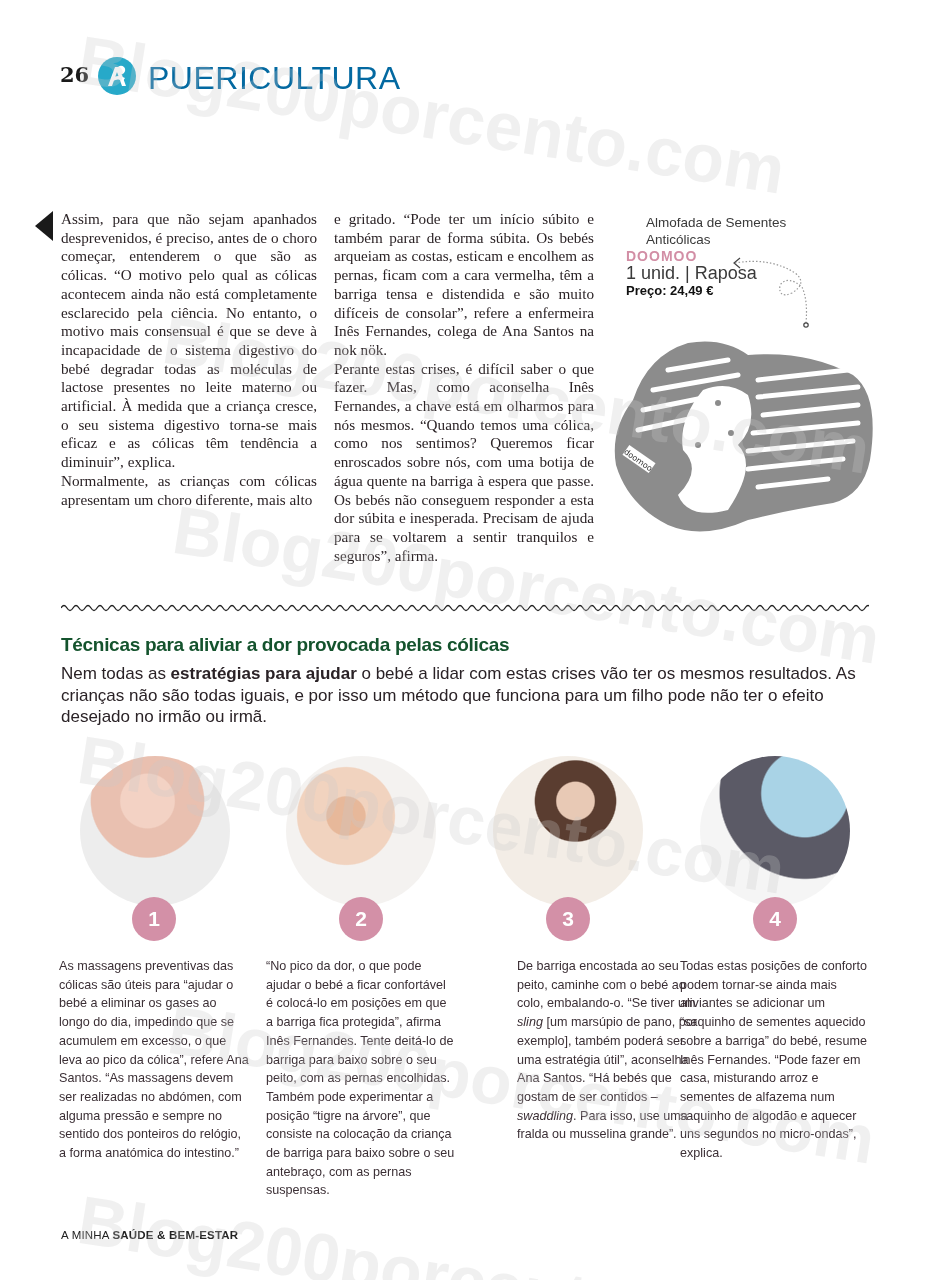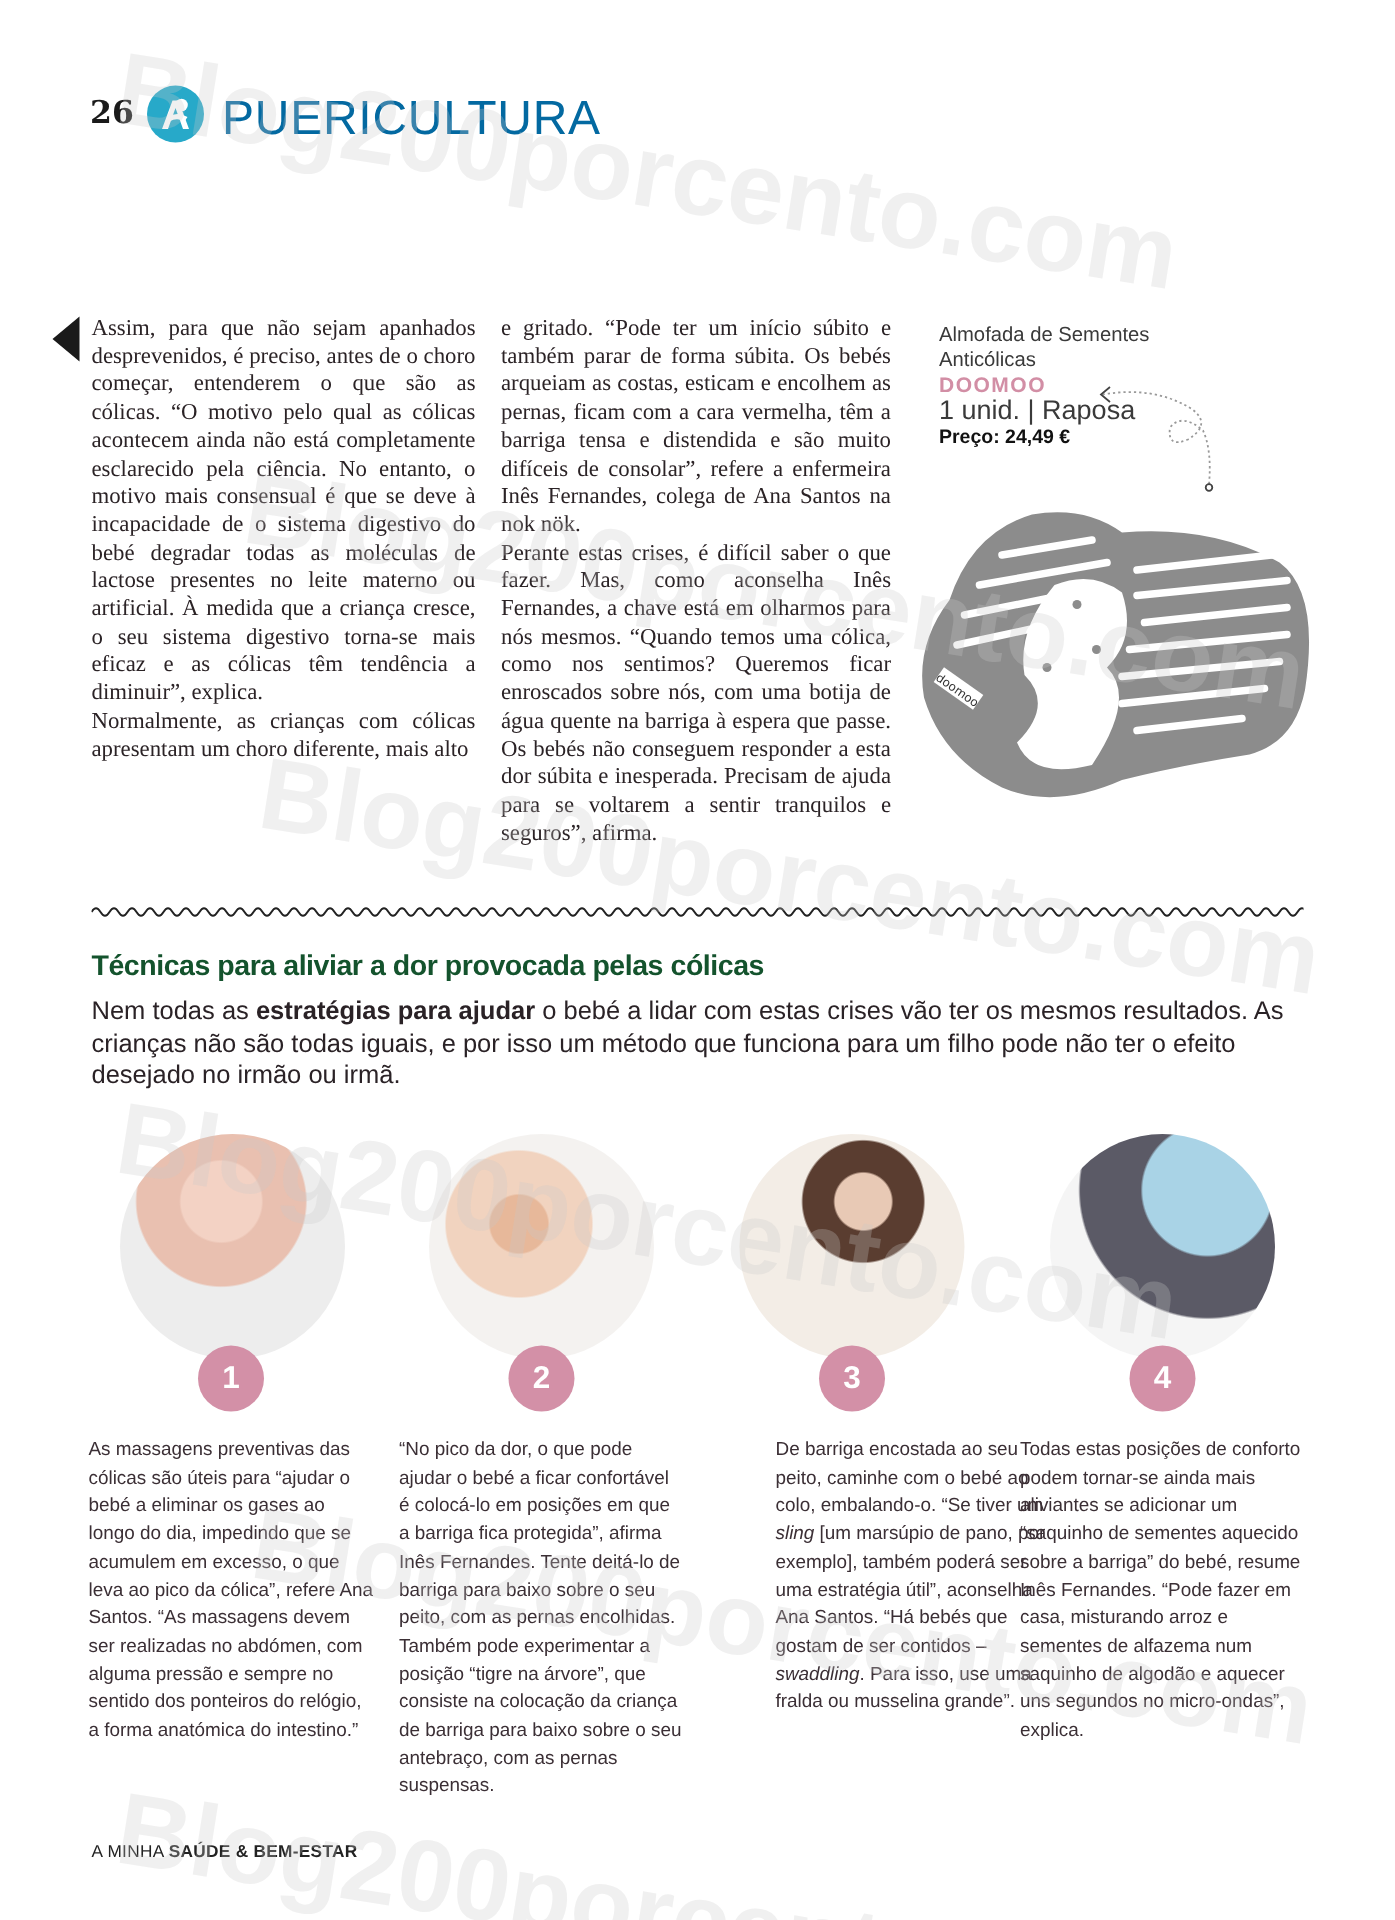--- a/index.html
+++ b/index.html
@@ -21,21 +21,21 @@
     font-family:"Liberation Serif", serif; font-size:15.2px; line-height:18.7px; color:#2b2326;
     text-align:justify; text-align-last:left;
   }
   .col p { margin:0; }
   .col1 { left:61px; top:210px; width:256px; }
   .col2 { left:334px; top:210px; width:260px; }
   .back-arrow { left:35px; top:211px; width:0; height:0; border-top:15px solid transparent; border-bottom:15px solid transparent; border-right:18px solid #1a1a1a; }
 
   
   .prod { left:626px; top:214px; width:230px; font-size:13px; line-height:17px; color:#3a3a3a; }
-  .prod .name { font-size:13.5px; }
+  .prod .name { font-size:13.5px;margin-left:20px; }
   .prod .brand { font-weight:bold; color:#d28ea5; letter-spacing:1px; font-size:14px; }
   .prod .unit { font-size:18px; }
   .prod .price { font-weight:bold; color:#111; font-size:13px; }
   .dotted-arrow { left:730px; top:255px; width:90px; height:75px; }
   .pillow { left:608px; top:335px; width:275px; height:210px; }
 
   
   .wave { left:61px; top:602px; width:808px; height:12px; }
 
   

